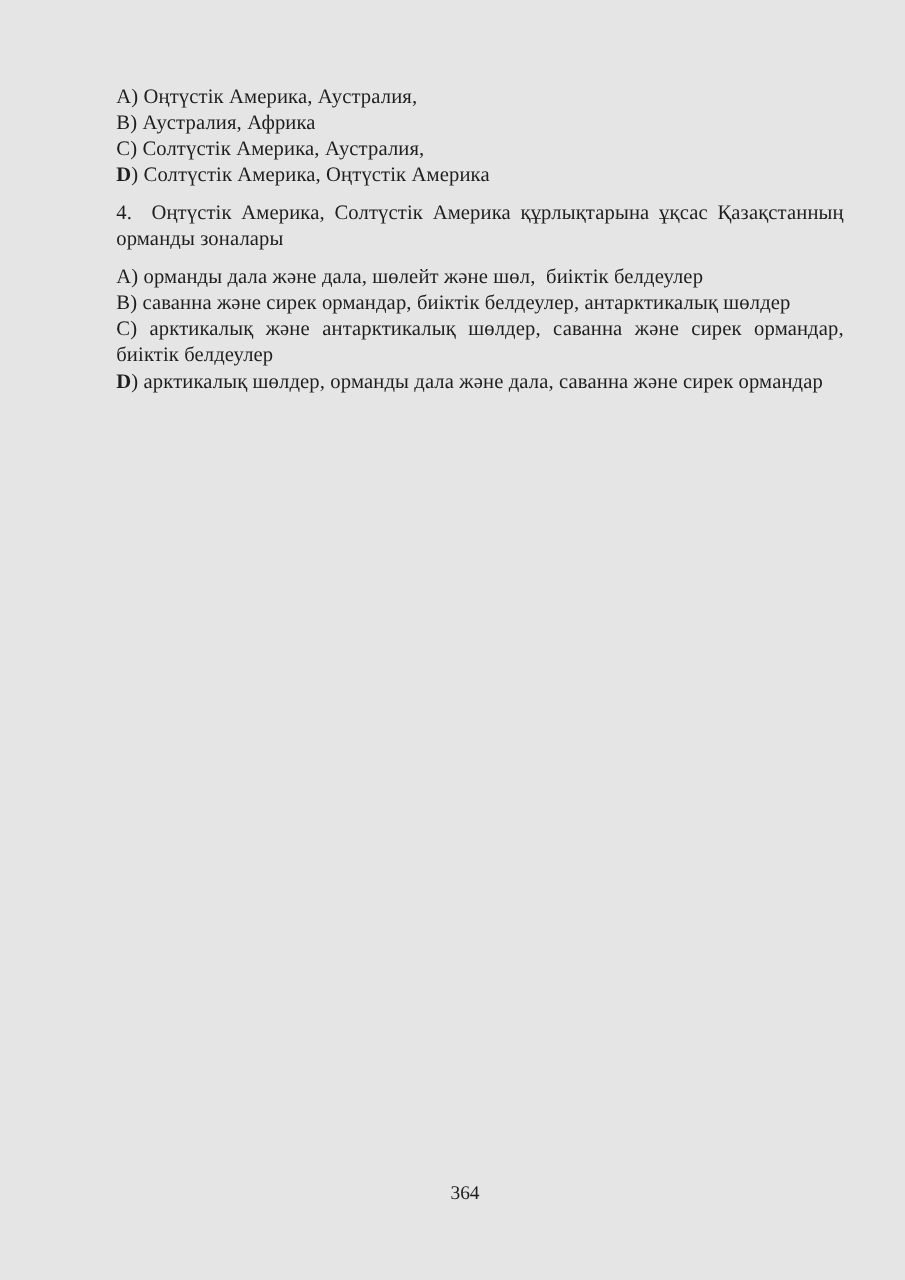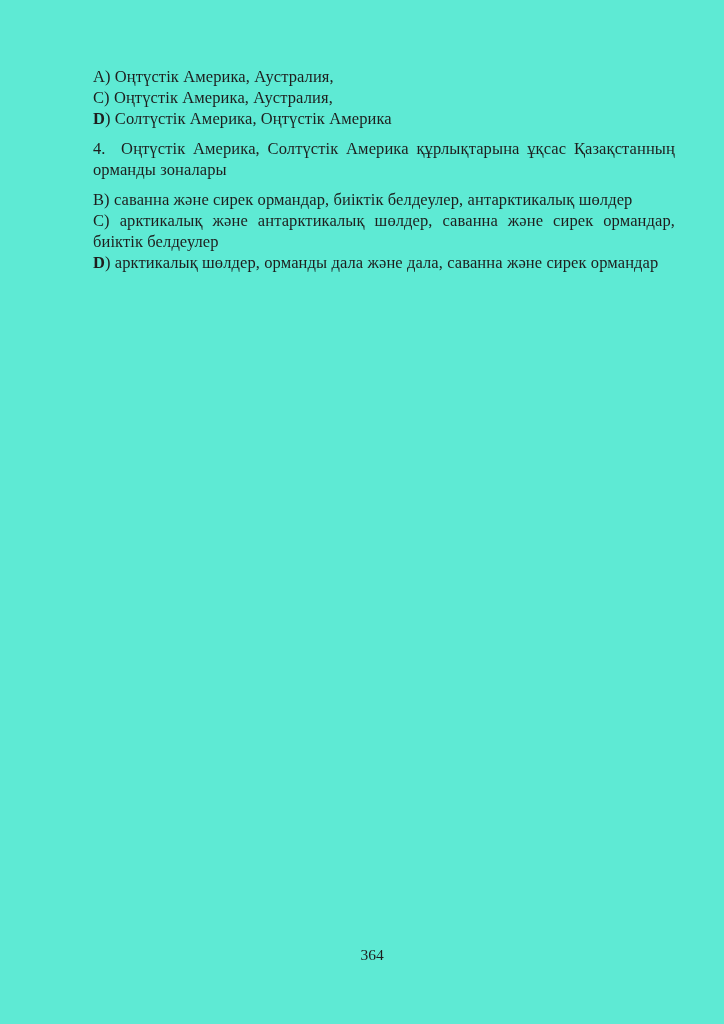--- a/index.html
+++ b/index.html
@@ -11,21 +11,21 @@
     width: 724px;
     height: 1024px;
     background: #ffffff;
     color: #1e1e1e;
     font-family: "Liberation Serif", "DejaVu Serif", serif;
     overflow: hidden;
   }
   .sheet {
     position: absolute;
     inset: 0;
-    background: #5eead4;
+    background: #e5e5e5;
   }
   .text-block {
     position: absolute;
     left: 93px;
     top: 66px;
     width: 582px;
     font-size: 16.5px;
     line-height: 21px;
     letter-spacing: 0.1px;
   }
@@ -57,30 +57,32 @@
 </style>
 </head>
 <body>
 
 <div class="sheet">
 
   <main class="text-block">
 
     <section class="para">
       <div class="line nowrap">A) Оңтүстік Америка, Аустралия,</div>
-      <div class="line nowrap">C) Оңтүстік Америка, Аустралия,</div>
+      <div class="line nowrap">B) Аустралия, Африка</div>
+      <div class="line nowrap">C) Солтүстік Америка, Аустралия,</div>
       <div class="line nowrap"><span class="dbold">D</span><span>) Солтүстік Америка, Оңтүстік Америка</span></div>
     </section>
 
     <section class="para">
       <div class="line just">4.&nbsp; Оңтүстік Америка, Солтүстік Америка құрлықтарына ұқсас Қазақстанның</div>
       <div class="line nowrap">орманды зоналары</div>
     </section>
 
     <section class="para">
+      <div class="line nowrap">A) орманды дала және дала, шөлейт және шөл,&nbsp; биіктік белдеулер</div>
       <div class="line nowrap">B) саванна және сирек ормандар, биіктік белдеулер, антарктикалық шөлдер</div>
       <div class="line just">C) арктикалық және антарктикалық шөлдер, саванна және сирек ормандар,</div>
       <div class="line nowrap">биіктік белдеулер</div>
       <div class="line nowrap"><span class="dbold">D</span><span>) арктикалық шөлдер, орманды дала және дала, саванна және сирек ормандар</span></div>
     </section>
 
   </main>
 
   <footer class="page-number-wrap">
     <span>364</span>

